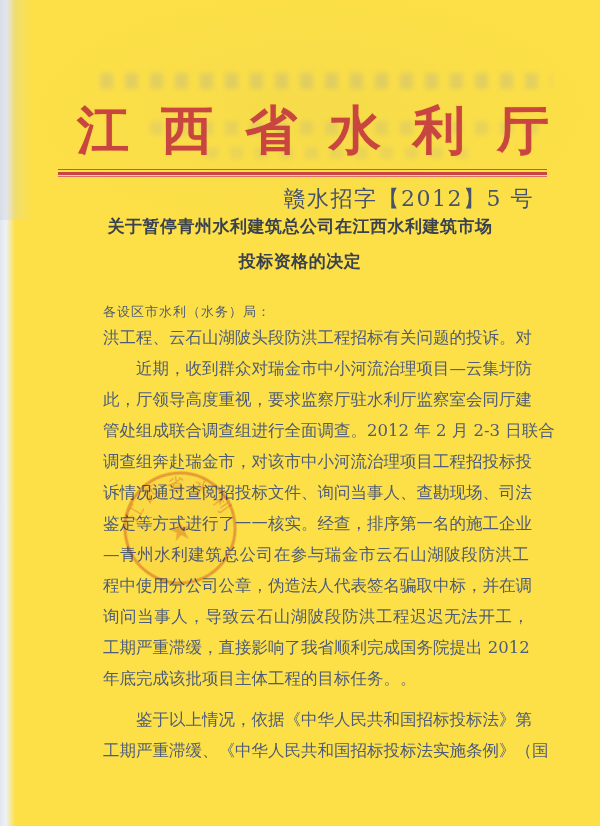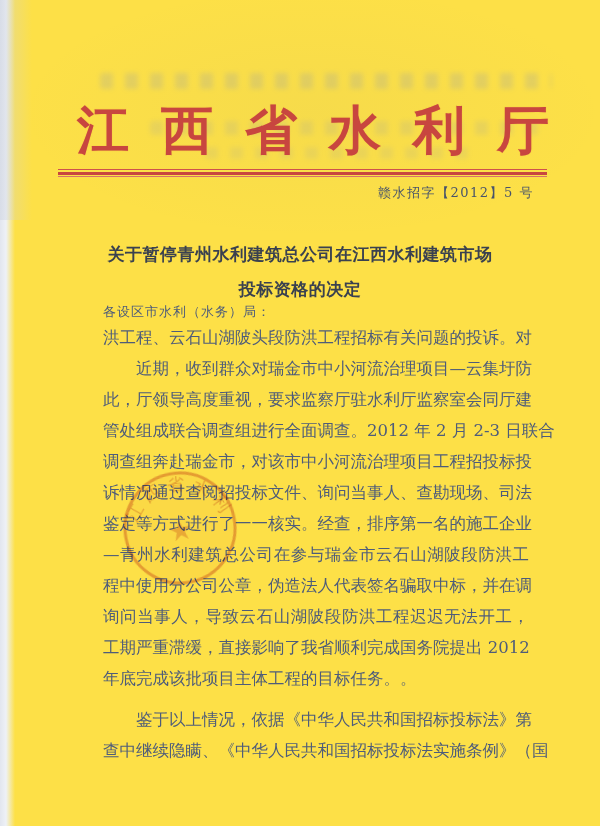--- a/index.html
+++ b/index.html
@@ -46,31 +46,30 @@
     z-index: 2;
   }
   
   .red-rule { position: absolute; left: 58px; top: 169px; width: 489px; height: 8px; z-index: 2; }
   .red-rule .l1 { height: 1px; background: #cf524c; margin-bottom: 2px; }
   .red-rule .l2 { height: 2.5px; background: #c8463f; margin-bottom: 1px; }
   .red-rule .l3 { height: 1px; background: #d8716c; }
 
   .doc-number {
     position: absolute; right: 66px; top: 184px;
-    font-size: 13px; letter-spacing: 1.5px;
+    font-size: 22px; letter-spacing: 1.5px;
     color: #47536b;
   }
   .doc-title {
     position: absolute; left: 0; top: 209px; width: 600px;
     text-align: center;
     font-family: "DejaVu Sans", "Liberation Sans", sans-serif;
     font-weight: bold; font-size: 17px; line-height: 35px;
     letter-spacing: 0.5px;
     color: #3a414f;
-    margin-top: 28px;
   }
   .body-col { position: absolute; left: 103px; width: 426px; color: #4e5c7a; }
   .salutation { top: 296px; font-size: 13px; line-height: 31px; letter-spacing: 1px; }
   .para { font-size: 16.5px; }
   .para-1 { top: 322px; }
   .para-2 { top: 704px; }
   .line {
     height: 31px; line-height: 31px;
     text-align: justify; text-align-last: justify;
     white-space: nowrap;
@@ -129,21 +128,21 @@
     <div class="line">鉴定等方式进行了一一核实。经查，排序第一名的施工企业</div>
     <div class="line">—青州水利建筑总公司在参与瑞金市云石山湖陂段防洪工</div>
     <div class="line">程中使用分公司公章，伪造法人代表签名骗取中标，并在调</div>
     <div class="line">询问当事人，导致云石山湖陂段防洪工程迟迟无法开工，</div>
     <div class="line">工期严重滞缓，直接影响了我省顺利完成国务院提出 2012</div>
     <div class="line para-end">年底完成该批项目主体工程的目标任务。。</div>
   </div>
 
   <div class="body-col para para-2">
     <div class="line indent">鉴于以上情况，依据《中华人民共和国招标投标法》第</div>
-    <div class="line">查中继续隐瞒、《中华人民共和国招标投标法实施条例》（国</div>
+    <div class="line">工期严重滞缓、《中华人民共和国招标投标法实施条例》（国</div>
   </div>
 
   <svg class="seal" viewBox="0 0 120 120">
     <circle cx="60" cy="60" r="55" fill="rgba(230,150,150,0.07)" stroke="rgba(205,100,96,0.55)" stroke-width="3"></circle>
     <path id="seal-arc" d="M 14 68 A 46 46 0 1 1 106 68" fill="none"></path>
     <text font-size="17" fill="rgba(200,95,92,0.5)" font-family="DejaVu Serif, serif" letter-spacing="6">
       <textPath href="#seal-arc" startOffset="14%">江西省水利厅</textPath>
     </text>
     <text x="60" y="72" text-anchor="middle" font-size="28" fill="rgba(205,100,96,0.42)">★</text>
   </svg>

